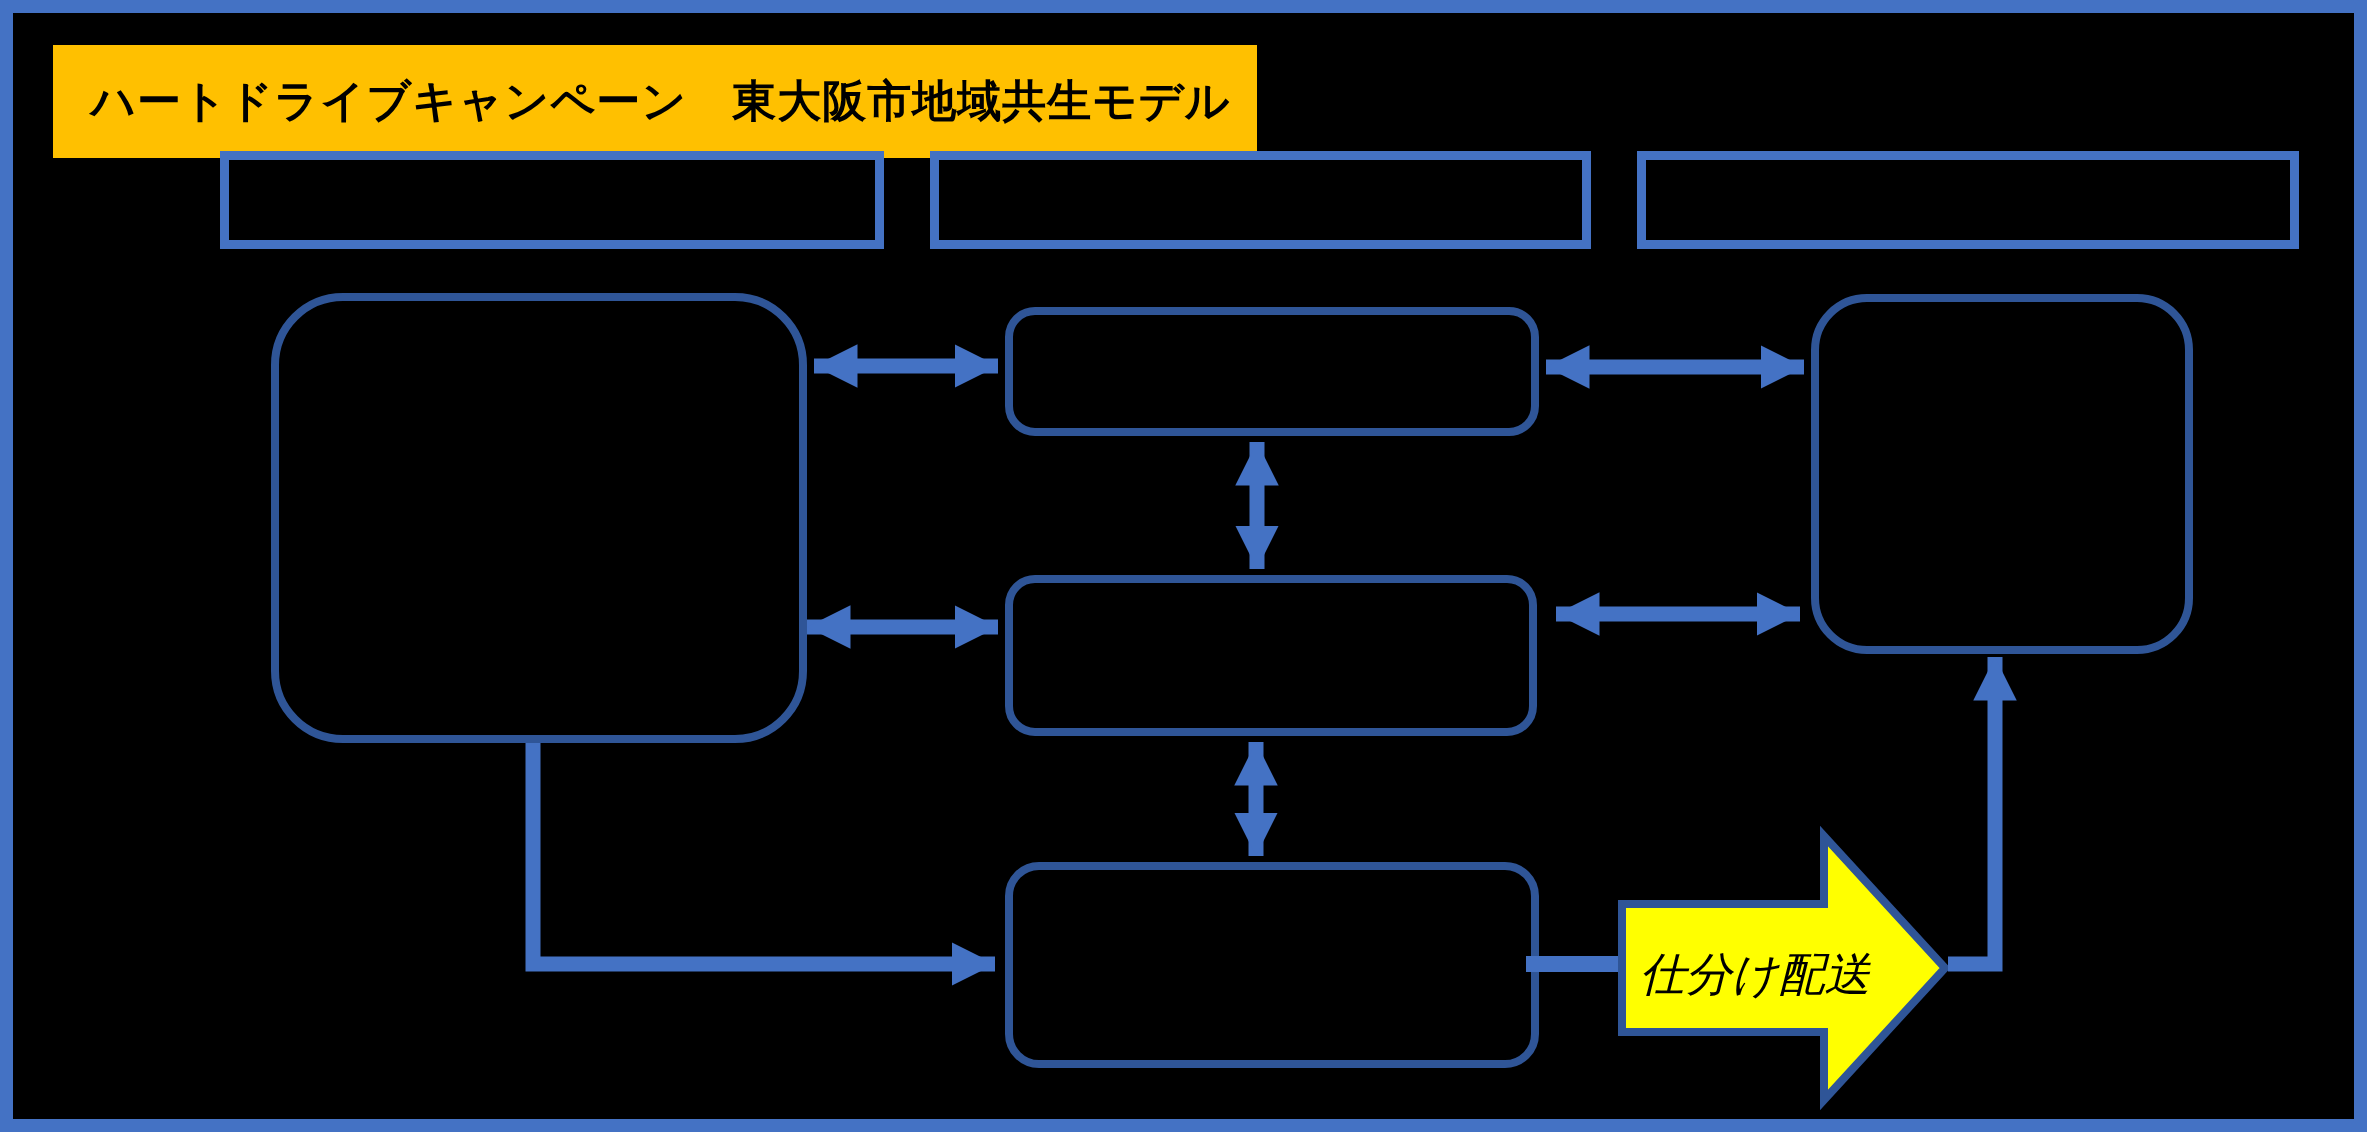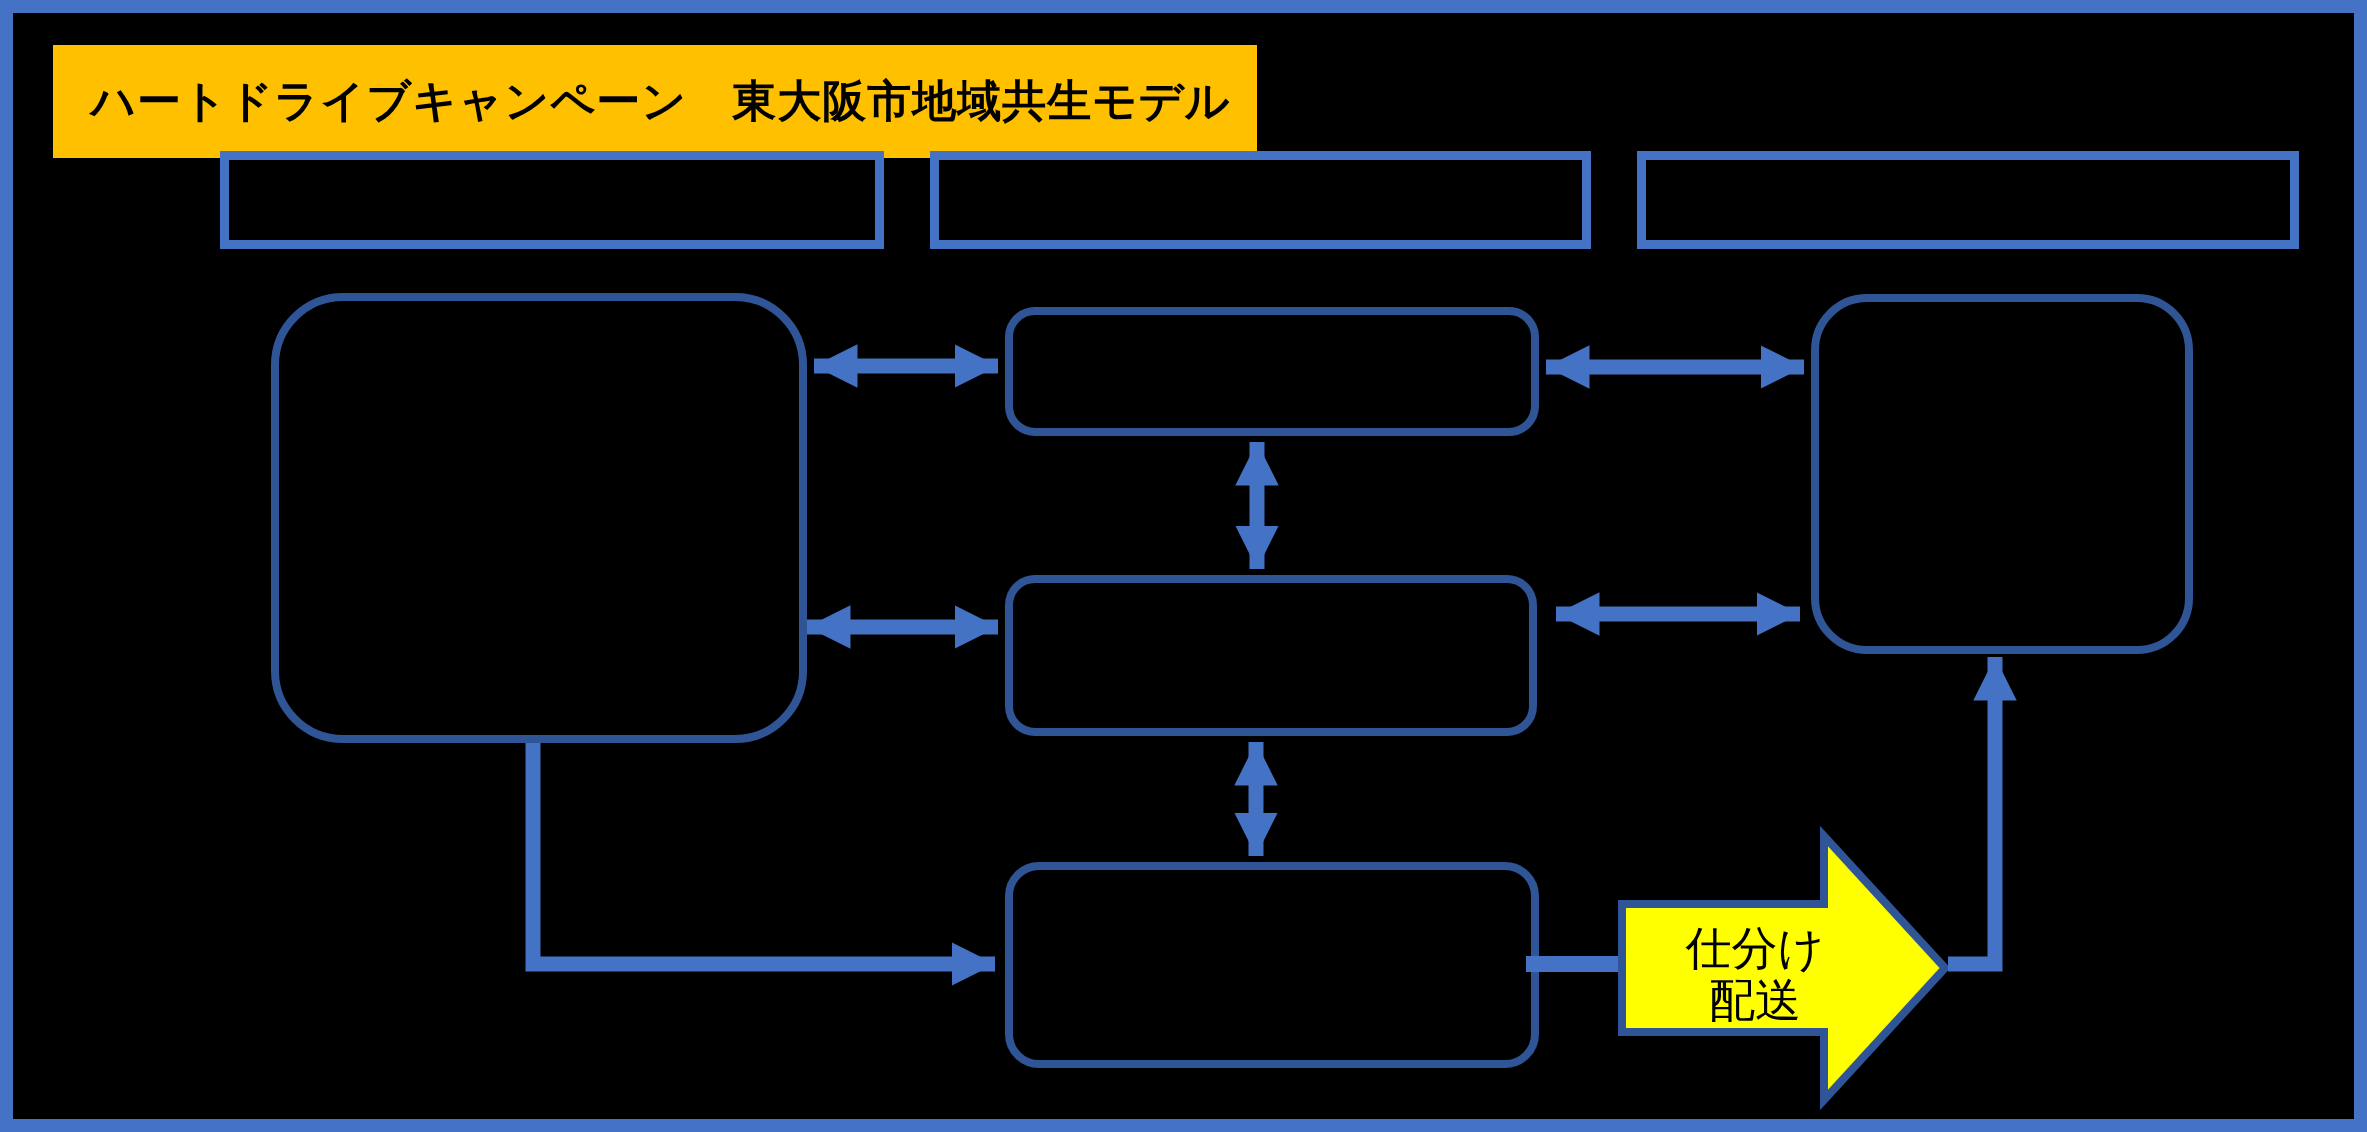--- a/index.html
+++ b/index.html
@@ -30,22 +30,23 @@
   }
   .round-box{
     border:8px solid var(--box-blue,#2F5597);
     background:transparent;
   }
   #overlay{position:absolute;left:-13px;top:-13px;width:2367px;height:1132px;}
   .yellow-arrow-label{
     left:1617px;top:897px;width:250px;height:128px;
     color:var(--text-black,#000);
     font-size:46px;line-height:52px;
-    display:flex;flex-direction:column;justify-content:center;align-items:center;
+    display:flex;flex-direction:row;justify-content:center;align-items:center;
     text-align:left;
+    font-style:italic;
   }
   svg line, svg polyline{stroke:var(--arrow-blue,#4472C4);fill:none;}
 </style>
 </head>
 <body>
 
 <div class="stage">
 
   <div class="abs title-banner">ハートドライブキャンペーン　東大阪市地域共生モデル</div>
 

